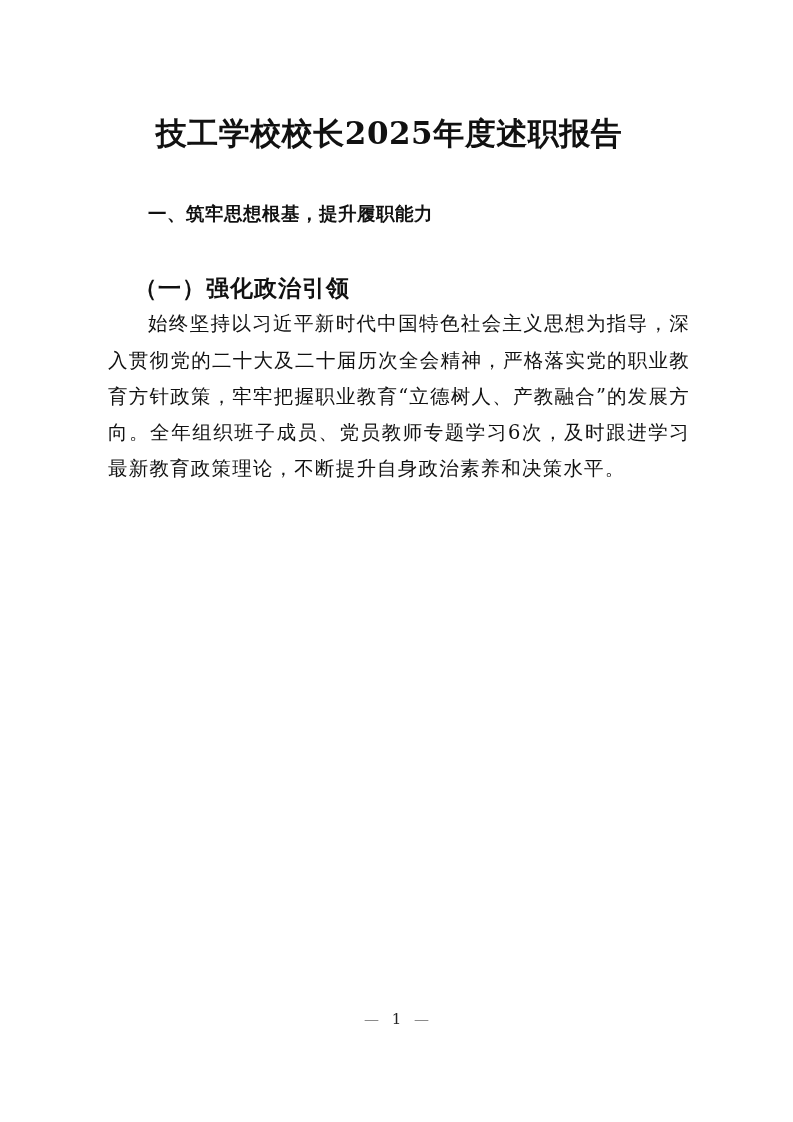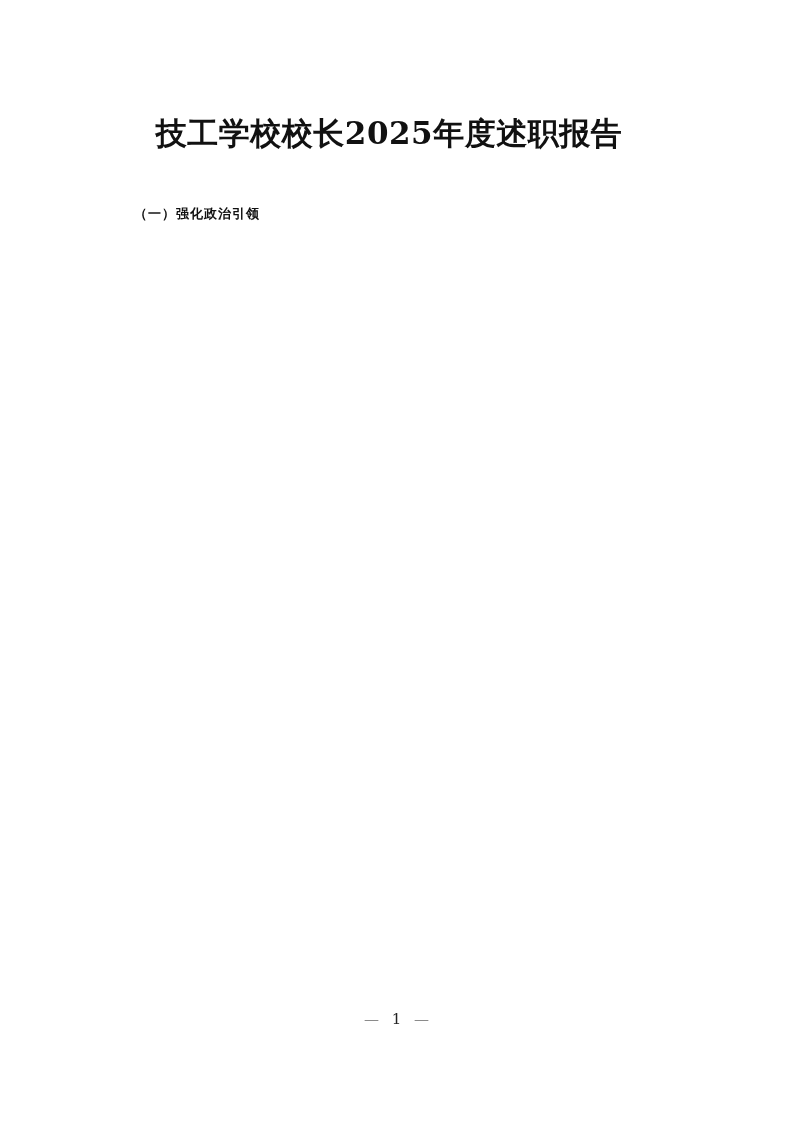--- a/index.html
+++ b/index.html
@@ -6,35 +6,37 @@
   body { width: 793px; height: 1122px; position: relative; overflow: hidden;
          font-family: "DejaVu Serif", "Liberation Serif", serif; color: #111; }
   .page { position: absolute; left: 0; top: 0; width: 793px; height: 1122px; background: #fff; }
   .title { position: absolute; top: 113px; left: 0; width: 778px; text-align: center;
            font-size: 31px; font-weight: bold; letter-spacing: 0.5px; }
   .content { position: absolute; left: 108px; top: 196px; width: 582px; }
   .para { font-size: 19.5px; line-height: 36.2px; text-align: justify; text-align-last: left; letter-spacing: 1.2px; }
   .indent { text-indent: 40px; }
   .h1 { font-family: "DejaVu Sans", "Liberation Sans", sans-serif; font-weight: bold; font-size: 18.5px;
         line-height: 36.2px; padding-left: 40px; letter-spacing: 0.5px; }
-  .h2 { font-weight: bold; font-size: 13px; line-height: 36.2px; padding-left: 26px; letter-spacing: 1px; }
+  .h2 { font-weight: bold; font-size: 23px; line-height: 36.2px; padding-left: 26px; letter-spacing: 1px; margin-top: 38px; }
   .footer { position: absolute; top: 1010px; left: 0; width: 793px; text-align: center;
             font-size: 15px; color: #222; }
   .footer .dash { color: #888; }
 </style>
 </head>
 <body>
 
 <div class="page">
   <div class="title">技工学校校长2025年度述职报告</div>
 
   <div class="content">
 
+    <div class="h1">一、筑牢思想根基，提升履职能力</div>
 
     <div class="h2">（一）强化政治引领</div>
+    <div class="para indent">始终坚持以习近平新时代中国特色社会主义思想为指导，深入贯彻党的二十大及二十届历次全会精神，严格落实党的职业教育方针政策，牢牢把握职业教育“立德树人、产教融合”的发展方向。全年组织班子成员、党员教师专题学习6次，及时跟进学习最新教育政策理论，不断提升自身政治素养和决策水平。</div>
 
   </div>
 
   <div class="footer">
     <span class="dash">—</span>
     <span style="margin:0 8px;">1</span>
     <span class="dash">—</span>
   </div>
 </div>
 

